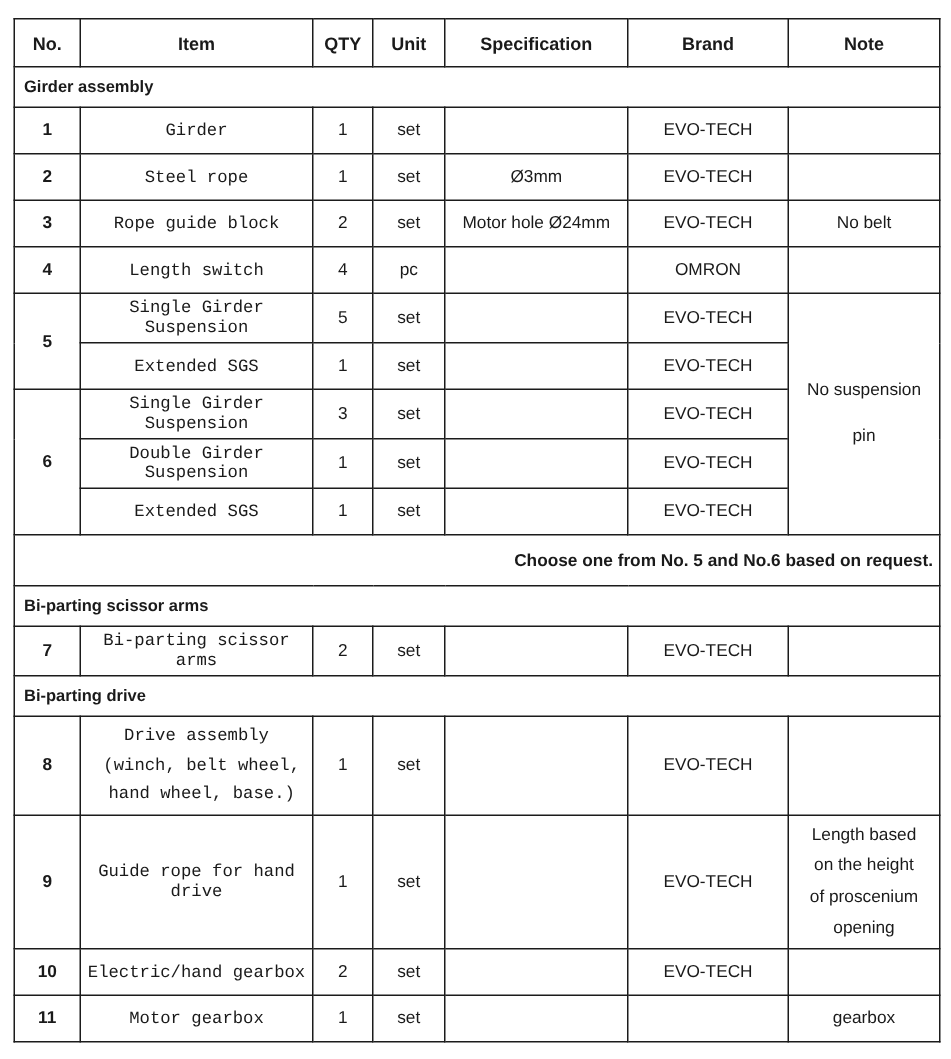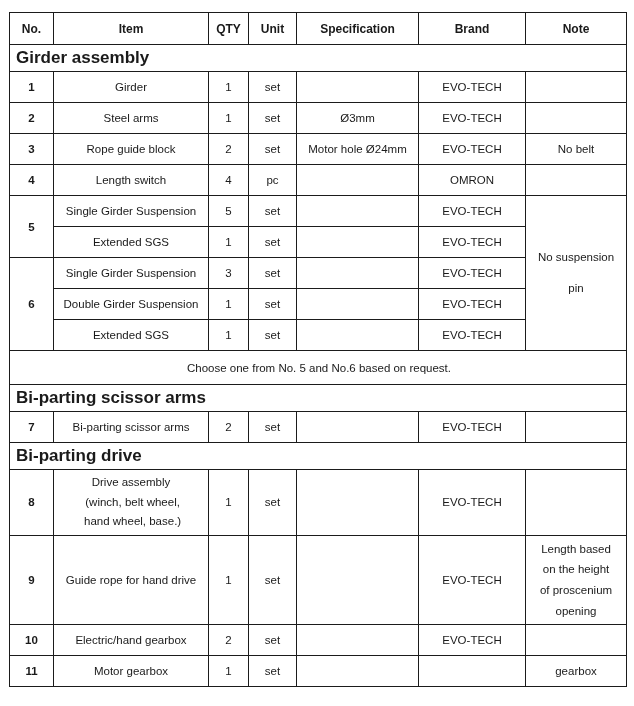--- a/index.html
+++ b/index.html
@@ -36,34 +36,35 @@
     overflow: hidden;
   }
   table.parts th {
     font-weight: bold;
     font-size: 12px;
     height: 32px;
   }
   tr.row-section td {
     text-align: left;
     font-weight: bold;
-    font-size: 17px;
+    font-size: 11px;
     padding-left: 6px;
     height: 27px;
   }
   tr.row-note-full td {
-    text-align: center;
+    text-align: right;
     padding-left: 6px;
     height: 34px;
-    font-weight: normal;
+    font-weight: bold;
   }
   td.no { font-weight: bold; }
   td.item {
     text-align: left;
     padding-left: 8px;
+    font-family: Liberation Mono, monospace;
   }
   .ml { white-space: pre-line; line-height: 1.7; }
   .note-lines { line-height: 1.8; }
   .sparse { line-height: 2.7; }
 </style>
 </head>
 <body>
 
 <div class="page">
   <table class="parts">
@@ -93,21 +94,21 @@
           <td class="no">1</td>
           <td class="item">Girder</td>
           <td>1</td>
           <td>set</td>
           <td></td>
           <td>EVO-TECH</td>
           <td></td>
         </tr>
         <tr class="row-item">
           <td class="no">2</td>
-          <td class="item">Steel arms</td>
+          <td class="item">Steel rope</td>
           <td>1</td>
           <td>set</td>
           <td>Ø3mm</td>
           <td>EVO-TECH</td>
           <td></td>
         </tr>
         <tr class="row-item">
           <td class="no">3</td>
           <td class="item">Rope guide block</td>
           <td>2</td>

